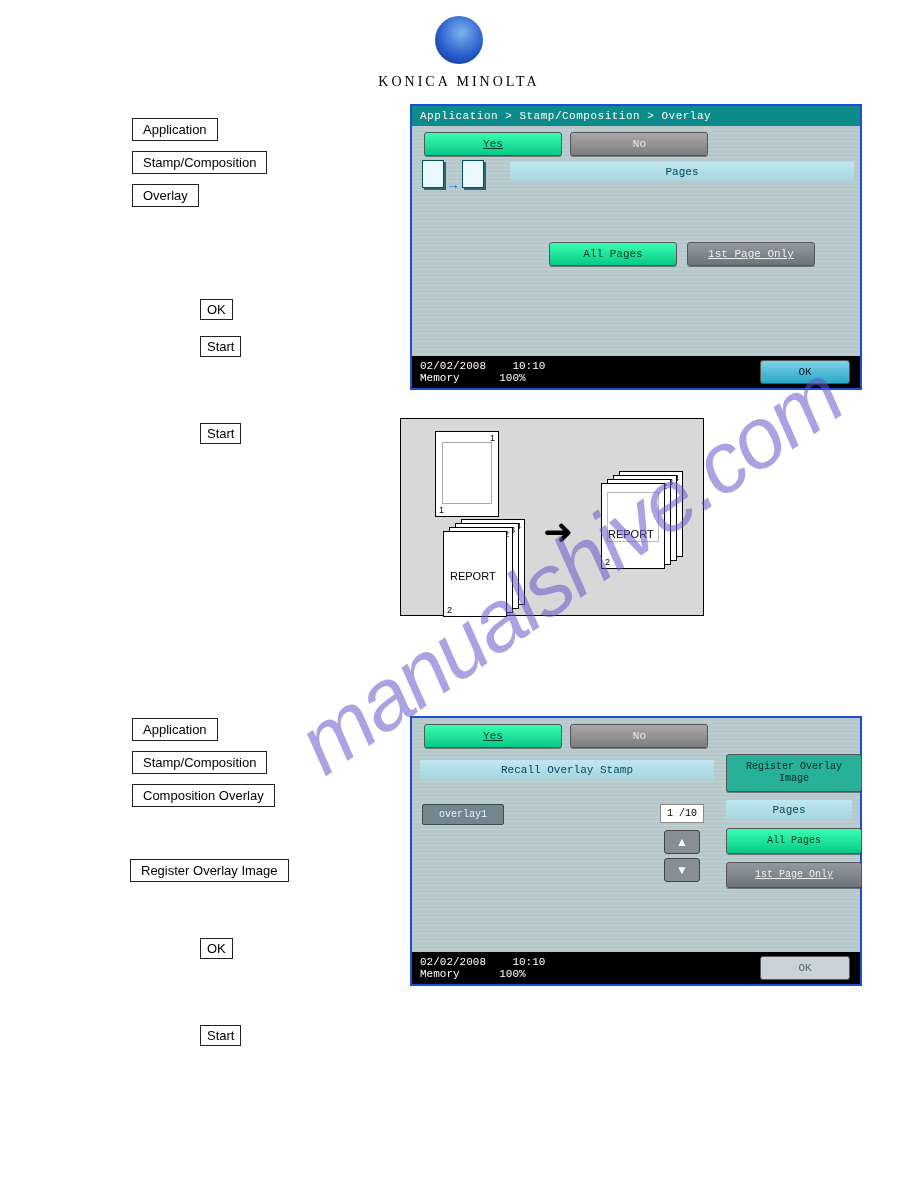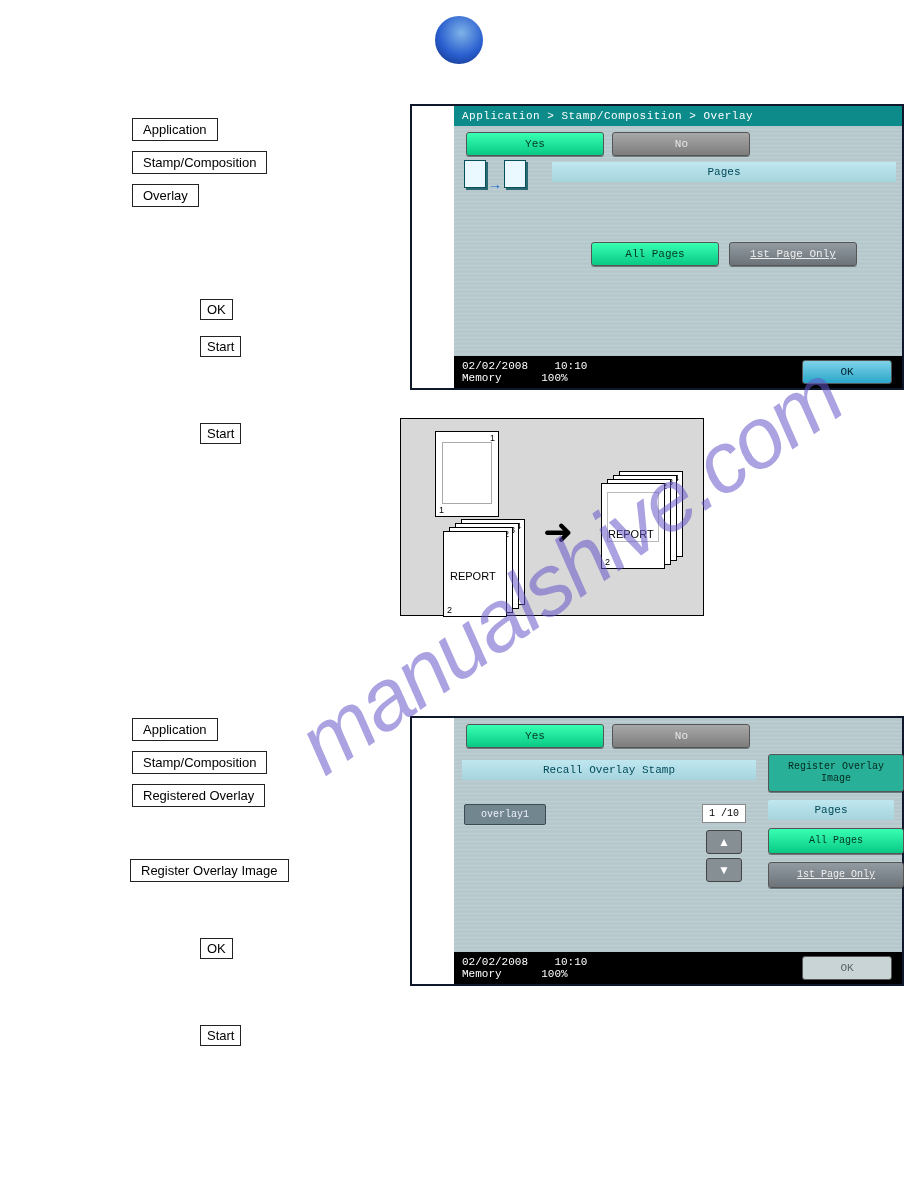--- a/index.html
+++ b/index.html
@@ -12,30 +12,30 @@
     background:radial-gradient(circle at 55% 35%,#7fb3e8 0%,#2a5fcf 55%,#0b2a7a 100%);
     display:inline-block;}
   .logo-text{font-family:"Times New Roman",serif;font-weight:400;font-size:14px;
     letter-spacing:3px;margin-top:6px;}
   .left-col{position:absolute;left:132px;width:250px;}
   .box{border:1px solid #222;padding:3px 10px;margin-bottom:10px;background:#fff;font-size:13px;
        display:inline-block;white-space:nowrap;}
   .sec1{top:118px;}
   .sec1 .spacer{height:22px;}
   .sec2{top:718px;}
-  .panel{position:absolute;left:410px;width:448px;border:2px solid #0f172a;padding-left:42px;}
+  .panel{position:absolute;left:410px;width:448px;border:2px solid #1d4ed8;}
   .p1{top:104px;}
   .p2{top:716px;}
   .panel-breadcrumb{background:#0d8a8a;color:#fff;font-size:11px;padding:4px 8px;
     font-family:"Courier New",monospace;letter-spacing:0.5px;}
   .panel-body{background:#b6c8cc;padding:6px 6px 12px 6px;position:relative;min-height:200px;
     background-image:repeating-linear-gradient(to bottom,#b6c8cc 0,#b6c8cc 3px,#bdd0d4 3px,#bdd0d4 4px);}
   .btn{border:1px solid #555;border-radius:3px;font-size:11px;font-family:"Courier New",monospace;
     padding:5px 8px;text-align:center;display:inline-block;cursor:pointer;box-shadow:0 1px 0 rgba(0,0,0,.4);}
-  .btn-yes{background:linear-gradient(#38ffb2,#08c985);color:#003826;width:120px;}
+  .btn-yes{background:linear-gradient(#38ffb2,#08c985);color:#003826;width:120px;text-decoration:underline;}
   .btn-no{background:linear-gradient(#a8a8a8,#7d7d7d);color:#e8e8e8;width:120px;margin-left:4px;}
   .btn-ok{background:linear-gradient(#7fd2e8,#2aa7c9);color:#002230;width:72px;}
   .btn-teal{background:linear-gradient(#38ffb2,#08c985);color:#003826;}
   .btn-teal-dark{background:#29b098;color:#002a1e;}
   .btn-grey{background:linear-gradient(#939ba2,#6c747a);color:#eee;text-decoration:underline;}
   .btn-grey-light{background:#c8d4d6;color:#556;}
   .header-pages{background:linear-gradient(#bfe7f0,#a6d4dd);height:20px;line-height:20px;text-align:center;
     font-size:11px;font-family:"Courier New",monospace;color:#004b59;margin-top:6px;}
   .header-sub{background:linear-gradient(#bfe7f0,#a6d4dd);height:20px;line-height:20px;text-align:center;
     font-size:11px;font-family:"Courier New",monospace;color:#004b59;}
@@ -68,20 +68,21 @@
 </style>
 </head>
 <body>
 
 <div class="page">
 
   <div class="watermark">manualshive.com</div>
 
   <div class="logo">
     <div class="logo-circle"></div>
+    <div class="logo-text">KONICA MINOLTA</div>
   </div>
 
   <div class="left-col sec1" style="position:absolute;">
     <div class="box">Application</div><br>
     <div class="box">Stamp/Composition</div><br>
     <div class="box">Overlay</div>
     <div class="spacer"></div>
     <div style="margin-top:60px;margin-left:68px;">
       <div class="box" style="padding:2px 6px;">OK</div><br>
       <div class="box" style="padding:2px 6px;margin-top:6px;">Start</div>
@@ -157,21 +158,21 @@
     <div class="dpage" style="left:200px;top:64px;">
       <div style="position:absolute;border:1px solid #bbb;left:5px;top:8px;right:5px;bottom:26px;"></div>
       <span class="dlabel" style="left:6px;top:44px;font-size:11px;">REPORT</span>
       <span class="dlabel" style="left:3px;bottom:1px;">2</span>
     </div>
   </div>
 
   <div class="left-col sec2" style="position:absolute;">
     <div class="box">Application</div><br>
     <div class="box">Stamp/Composition</div><br>
-    <div class="box">Registered Overlay</div>
+    <div class="box">Composition Overlay</div>
     <div style="margin-top:42px;margin-left:-2px;">
       <div class="box">Register Overlay Image</div>
     </div>
     <div style="margin-top:46px;margin-left:68px;">
       <div class="box" style="padding:2px 6px;">OK</div>
     </div>
     <div style="margin-top:56px;margin-left:68px;">
       <div class="box" style="padding:2px 6px;">Start</div>
     </div>
   </div>

